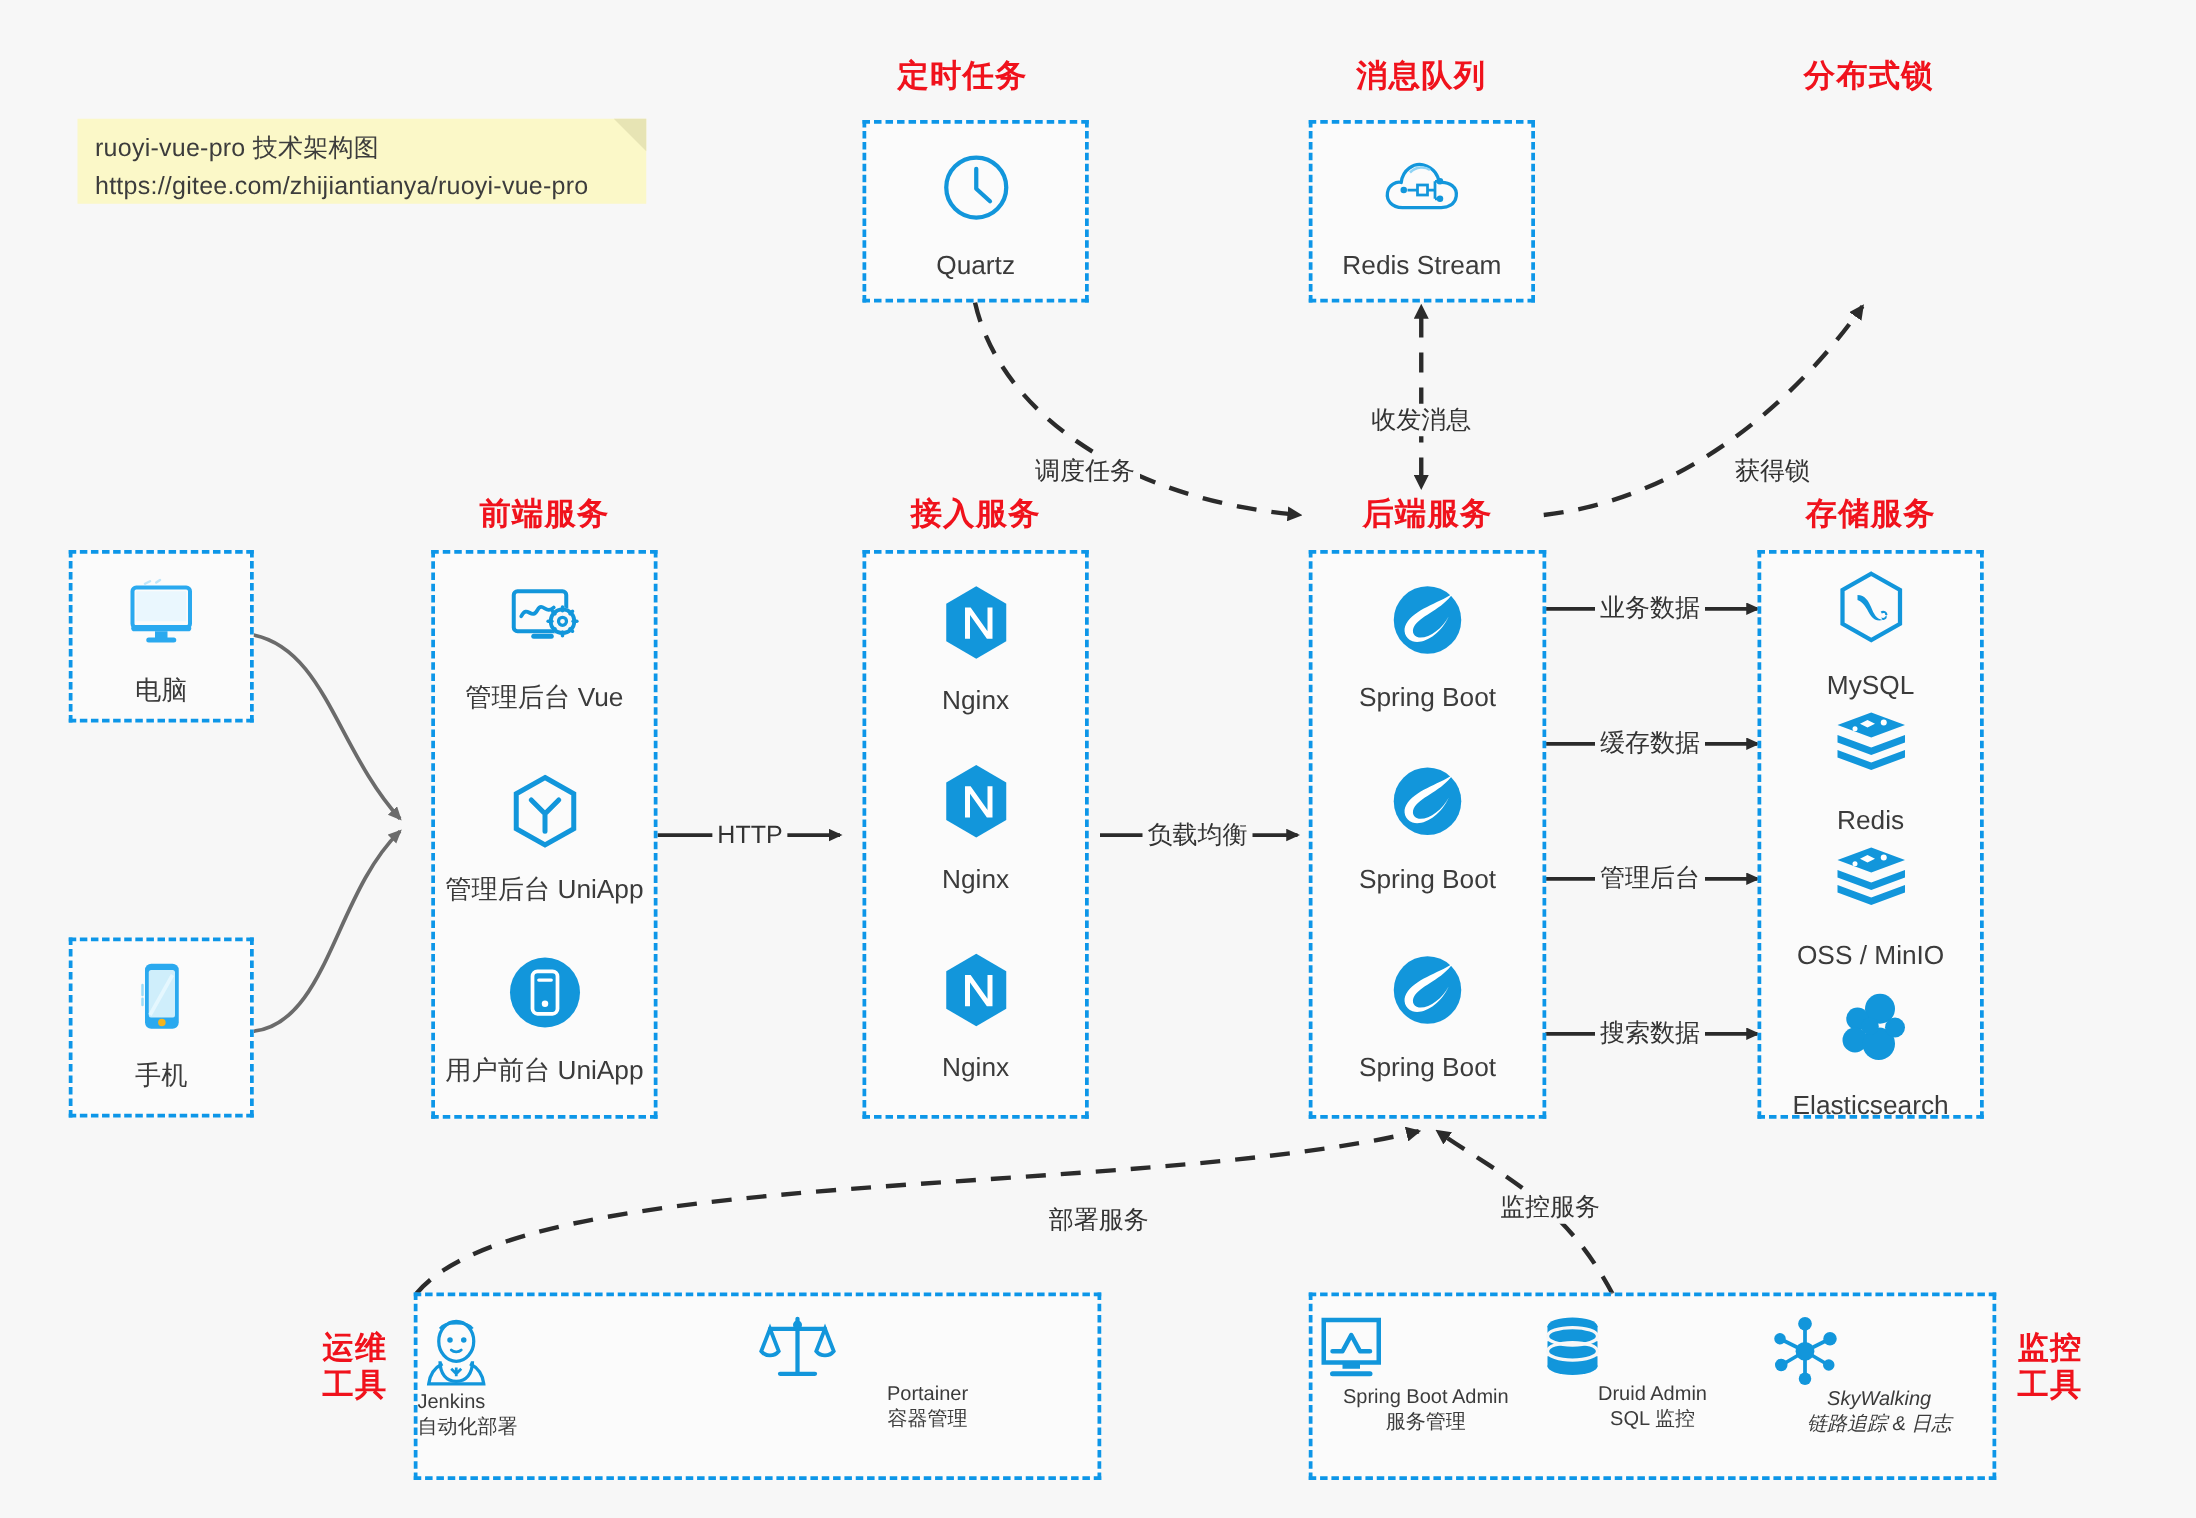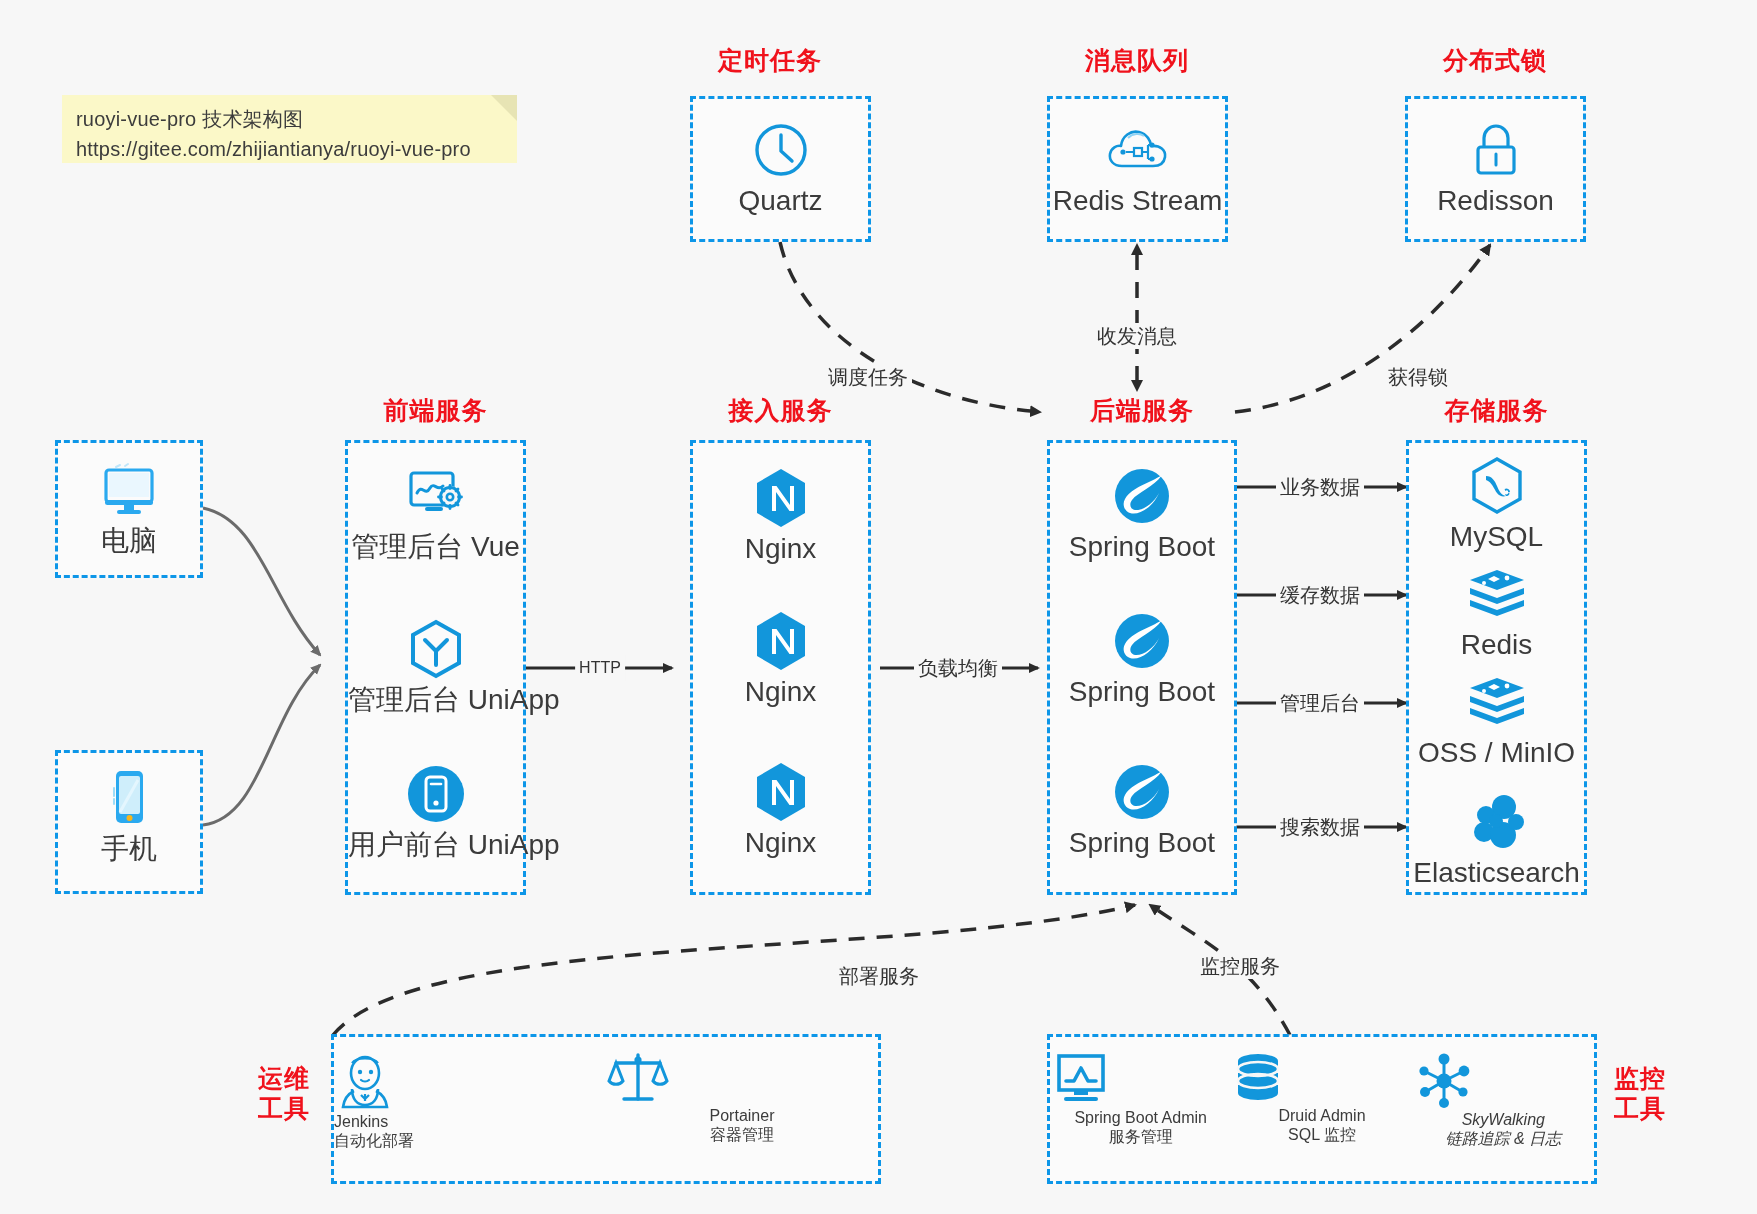--- a/index.html
+++ b/index.html
@@ -48,31 +48,31 @@
   .node{
     position:absolute;
     text-align:center;
     width:100%;
     left:0;
   }
   .node .ic{
     height:62px;display:flex;align-items:center;justify-content:center;
   }
   .node .lbl{
-    font-size:28px;color:#3b3b3b;margin-top:6px;white-space:nowrap;
+    font-size:21px;color:#3b3b3b;margin-top:18px;white-space:nowrap;
     line-height:28px;
   }
 
   
   .ic svg{display:block;}
 
   
   .elabel{
     position:absolute;
-    font-size:16px;color:#333;
+    font-size:20px;color:#333;
     background:#f7f7f7;
     padding:1px 4px;
     white-space:nowrap;
     transform:translate(-50%,-50%);
     line-height:24px;
   }
   .elabel.cn{font-size:20px;}
 </style>
 </head>
 <body>
@@ -150,32 +150,20 @@
           <circle cx="46" cy="37" r="2.6" fill="#1296db"></circle>
           <path d="M20 30 L28 30 M36 30 L42 30 M42 30 L42 23 M42 30 L42 37 M42 23 L44 23 M42 37 L44 37" stroke="#1296db" stroke-width="2.2" fill="none"></path>
           <path d="M22 16 C27 11 34 11 38 14" stroke="#8fd3f4" stroke-width="2" fill="none"></path>
         </svg>
       </div>
       <div class="lbl">Redis Stream</div>
     </div>
   </div>
 
   <div class="gtitle" style="left:1405px;top:44px;width:180px;">分布式锁</div>
-  <div class="gbox" style="left:1405px;top:96px;width:181px;height:146px;">
-    <div class="node" style="top:20px;">
-      <div class="ic">
-        <svg width="54" height="58" viewBox="0 0 54 58">
-          <path d="M15 26 L15 17 A12 12 0 0 1 39 17 L39 26" fill="none" stroke="#1296db" stroke-width="3.2"></path>
-          <rect x="9" y="26" width="36" height="26" rx="3" fill="none" stroke="#1296db" stroke-width="3.2"></rect>
-          <path d="M27 33 L27 44" stroke="#1296db" stroke-width="3" stroke-linecap="round"></path>
-        </svg>
-      </div>
-      <div class="lbl">Redisson</div>
-    </div>
-  </div>
 
   <div class="gbox" style="left:55px;top:440px;width:148px;height:138px;">
     <div class="node" style="top:16px;">
       <div class="ic">
         <svg width="62" height="56" viewBox="0 0 62 56">
           <rect x="8" y="8" width="46" height="32" rx="3" fill="none" stroke="#2aa9ef" stroke-width="3.2"></rect>
           <rect x="11" y="11" width="40" height="24" fill="#eaf7fe"></rect>
           <rect x="7" y="38" width="48" height="5" rx="2.5" fill="#2aa9ef"></rect>
           <rect x="26" y="43" width="10" height="6" fill="#2aa9ef"></rect>
           <rect x="19" y="48" width="24" height="4" rx="2" fill="#2aa9ef"></rect>

